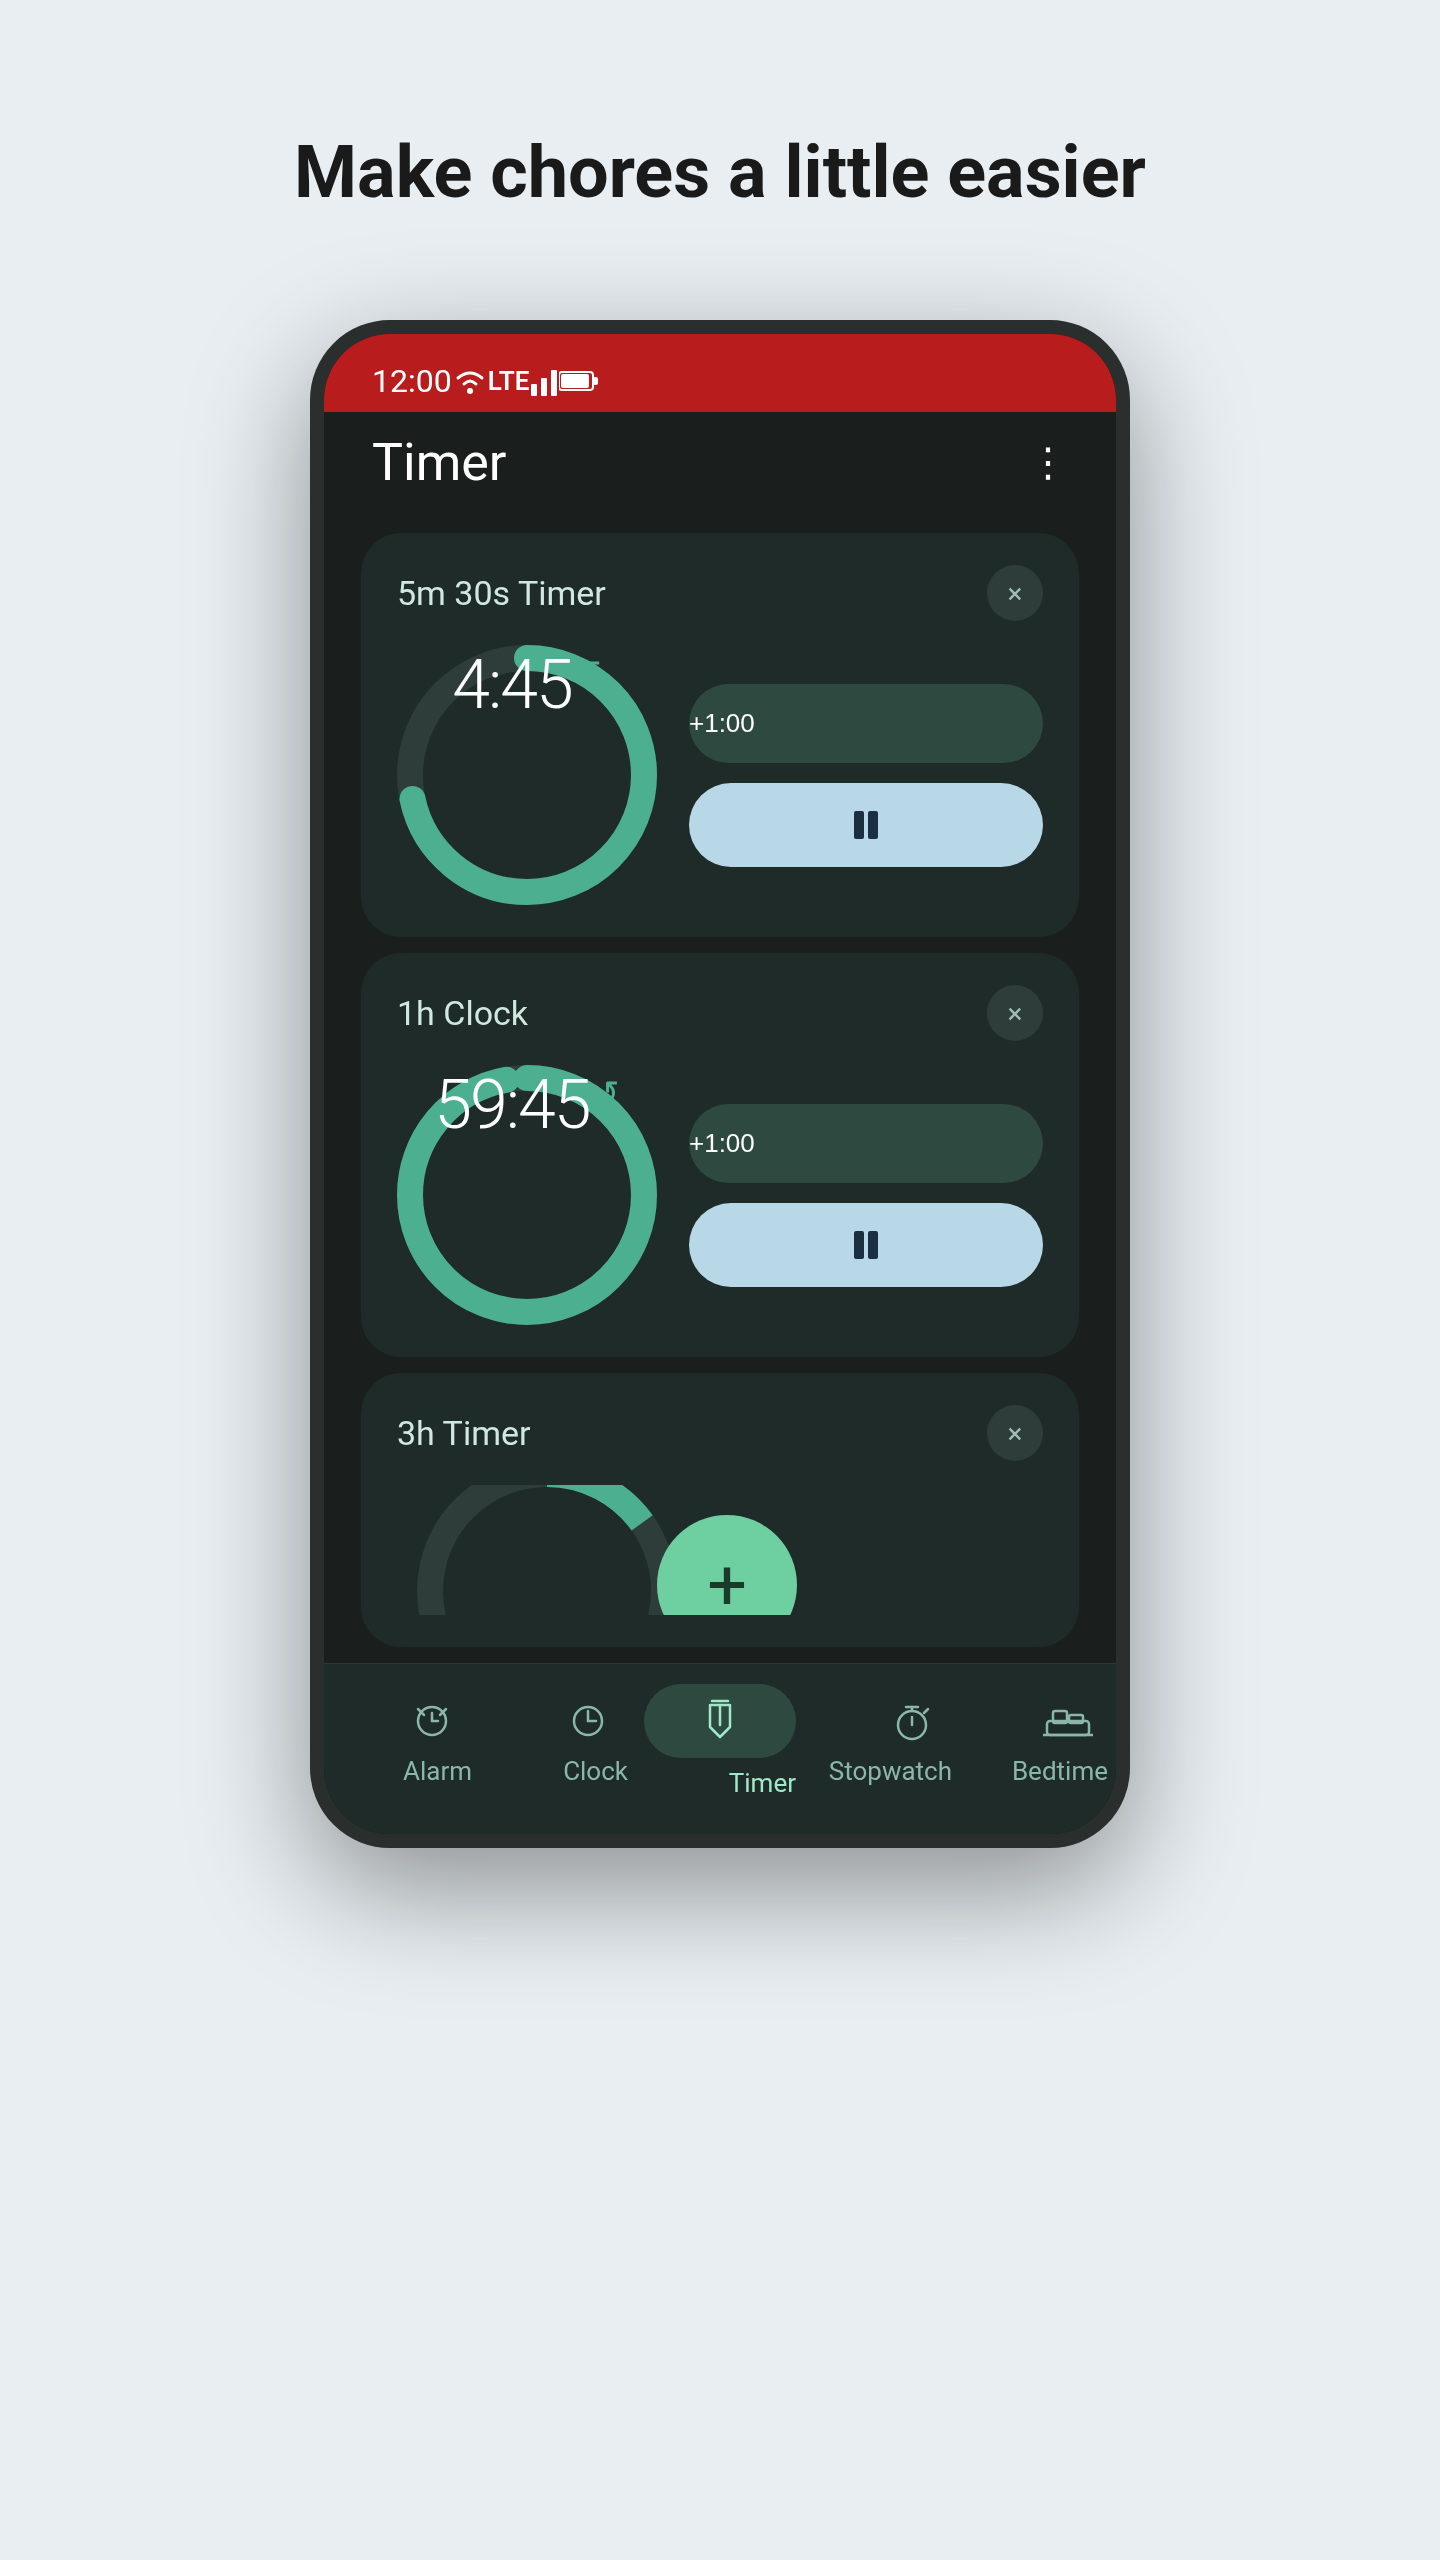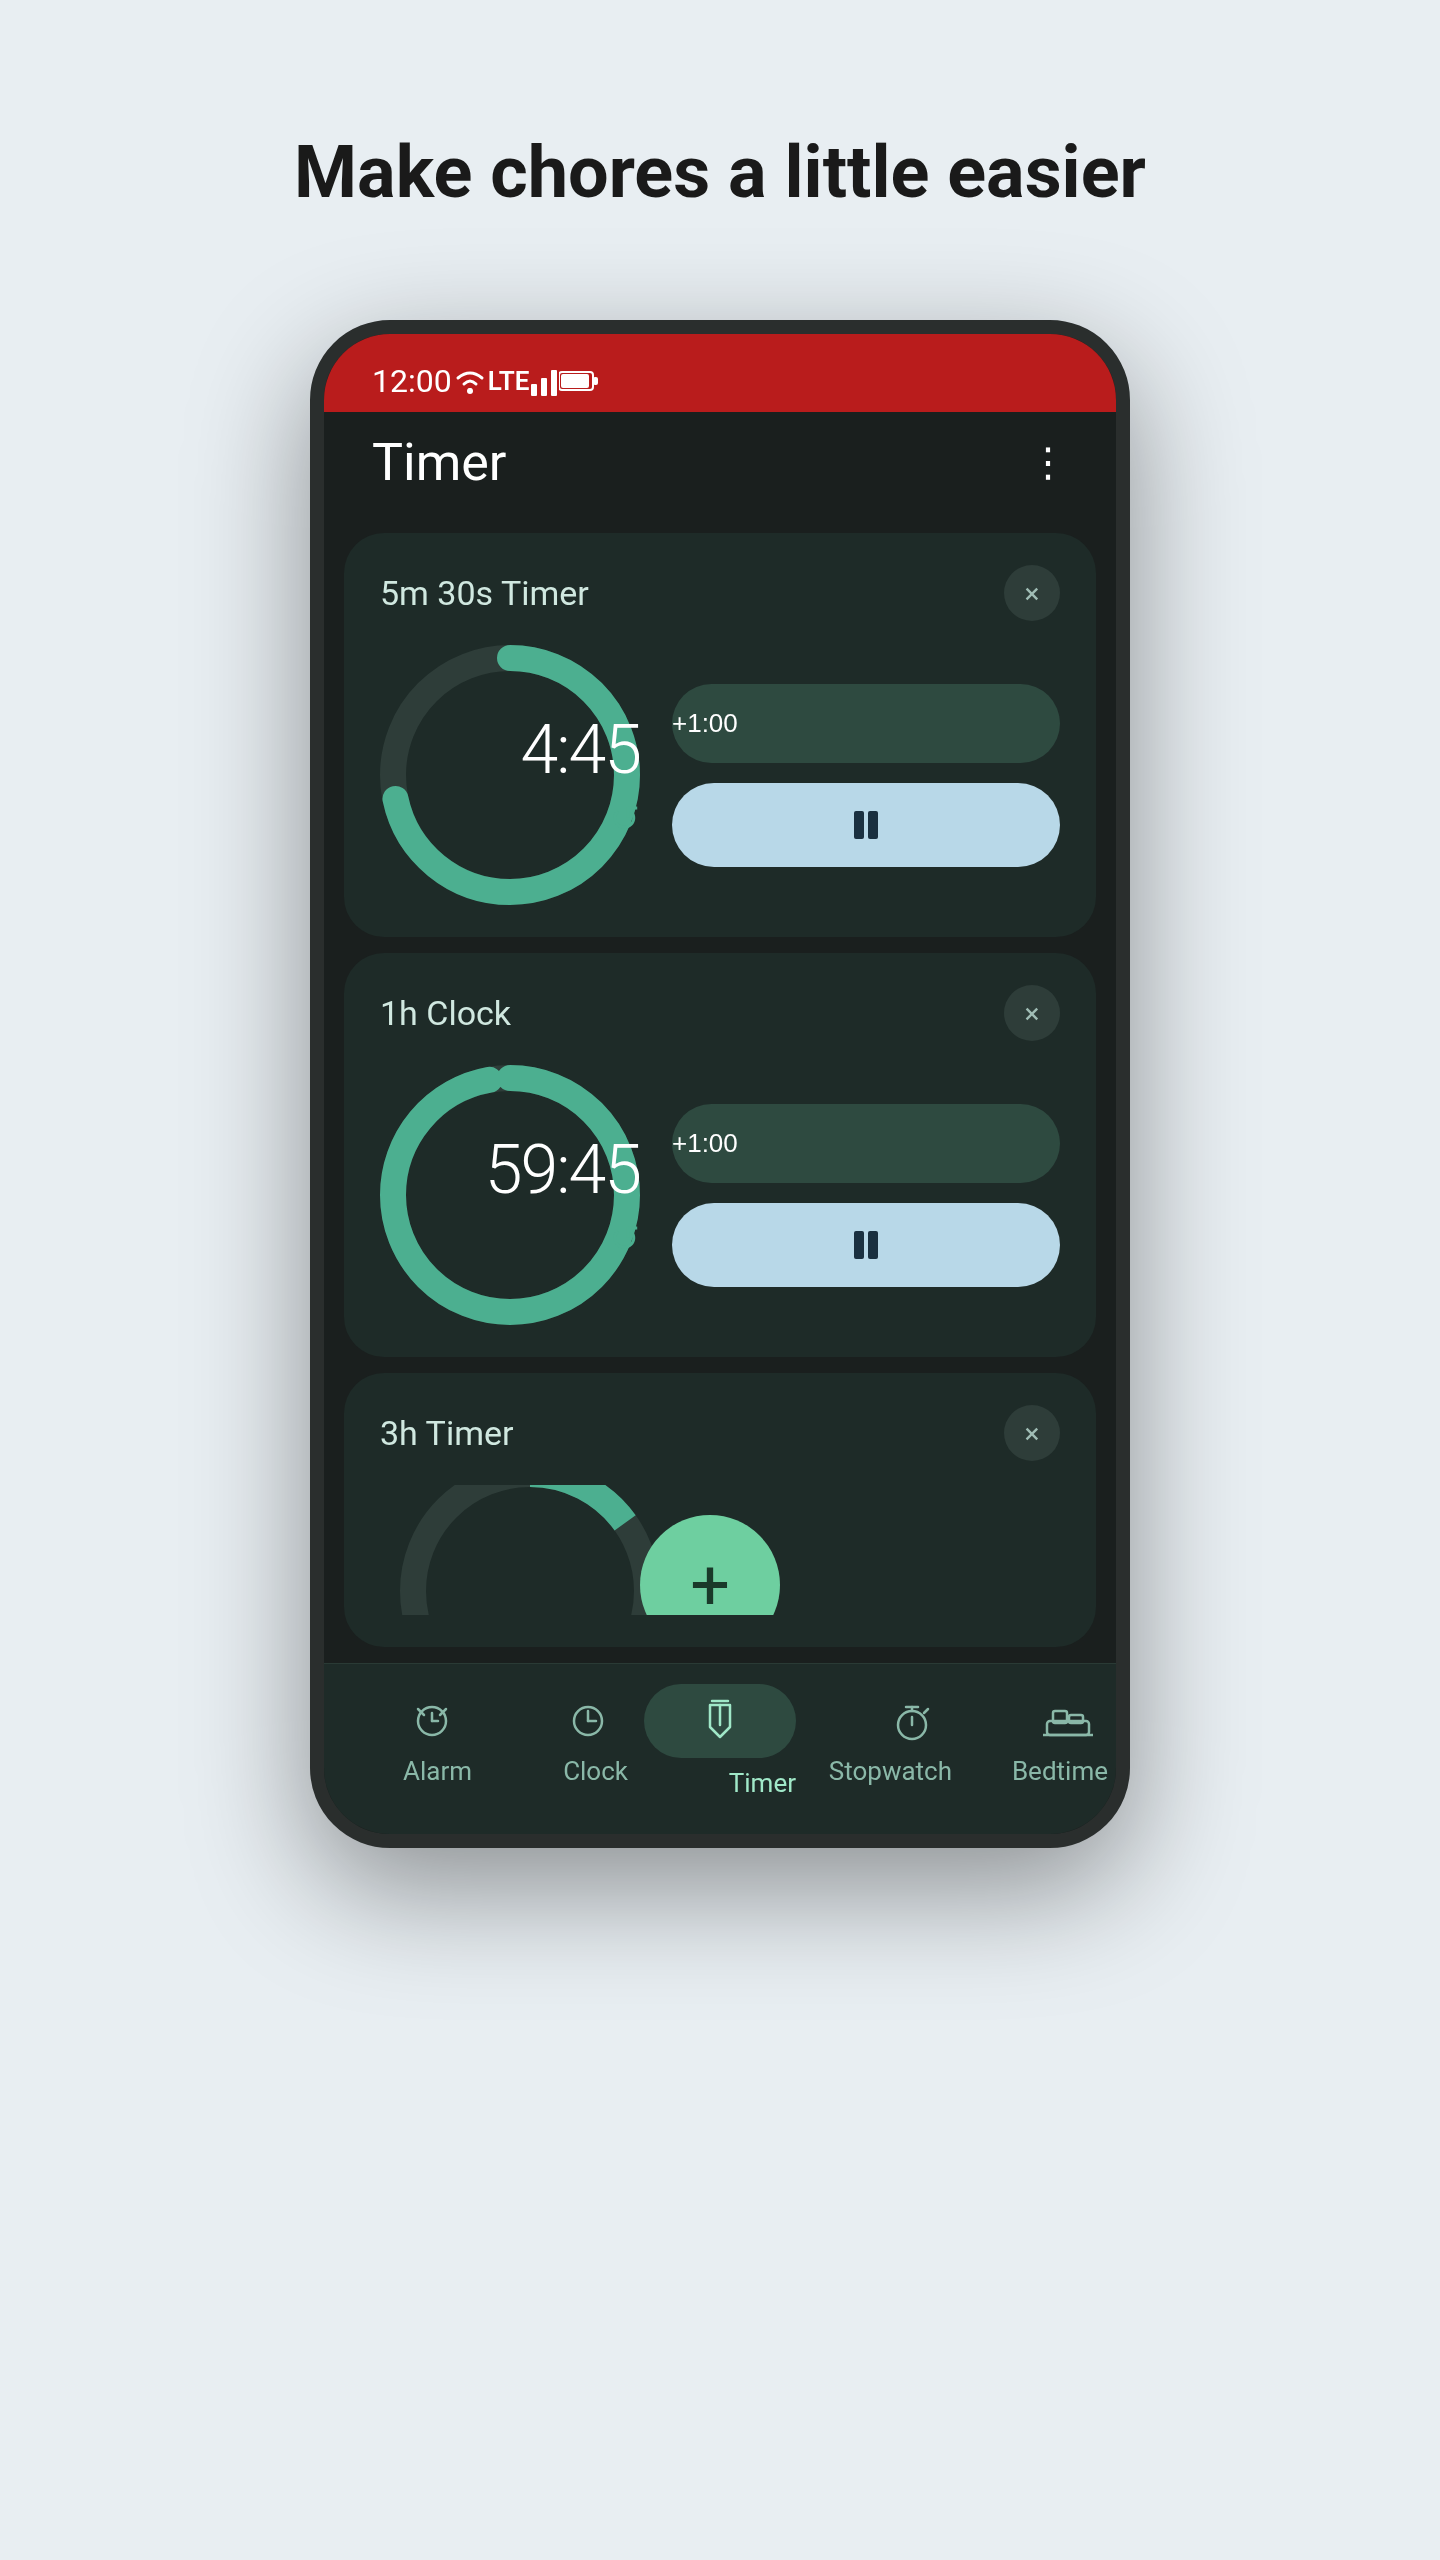--- a/index.html
+++ b/index.html
@@ -78,21 +78,21 @@
       color: white;
       font-size: 40px;
       cursor: pointer;
     }
 
     
     .content-area {
       background: #1a1f1e;
       flex: 1;
       overflow: hidden;
-      padding: 16px 20px;
+      padding: 16px 37px;
       display: flex;
       flex-direction: column;
       gap: 16px;
     }
 
     
     .timer-card {
       background: #1e2b28;
       border-radius: 40px;
       padding: 32px 36px;
@@ -158,22 +158,22 @@
       stroke: #4caf90;
       stroke-width: 10;
       stroke-linecap: round;
       stroke-dasharray: 720;
       stroke-dashoffset: 40;
     }
     .circle-inner {
       position: absolute;
       top: 0; left: 0; right: 0; bottom: 0;
       display: flex;
-      flex-direction: column;
-      align-items: flex-end;
+      flex-direction: row;
+      align-items: flex-start;
       justify-content: center;
     }
     .timer-display {
       color: white;
       font-size: 68px;
       font-weight: 300;
       letter-spacing: -2px;
     }
     .reset-icon {
       color: #4caf90;

